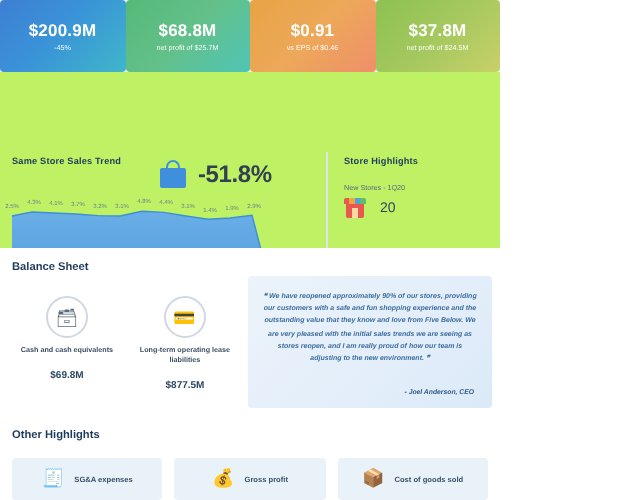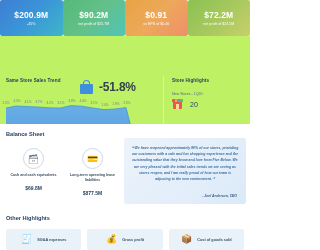--- a/index.html
+++ b/index.html
@@ -112,29 +112,29 @@
 <body>
 
 <div id="page">
 
   <div class="kpi-row">
     <div class="kpi kpi-1">
       <div class="kpi-value">$200.9M</div>
       <div class="kpi-sub">-45%</div>
     </div>
     <div class="kpi kpi-2">
-      <div class="kpi-value">$90.2M</div>
+      <div class="kpi-value">$68.8M</div>
       <div class="kpi-sub">net profit of $25.7M</div>
     </div>
     <div class="kpi kpi-3">
       <div class="kpi-value">$0.91</div>
       <div class="kpi-sub">vs EPS of $0.46</div>
     </div>
     <div class="kpi kpi-4">
-      <div class="kpi-value">$72.2M</div>
+      <div class="kpi-value">$37.8M</div>
       <div class="kpi-sub">net profit of $24.5M</div>
     </div>
   </div>
 
   <div class="mid">
 
     <div class="sect-title" id="trend-title">Same Store Sales Trend</div>
 
     <div id="callout">
       <div class="bag">

